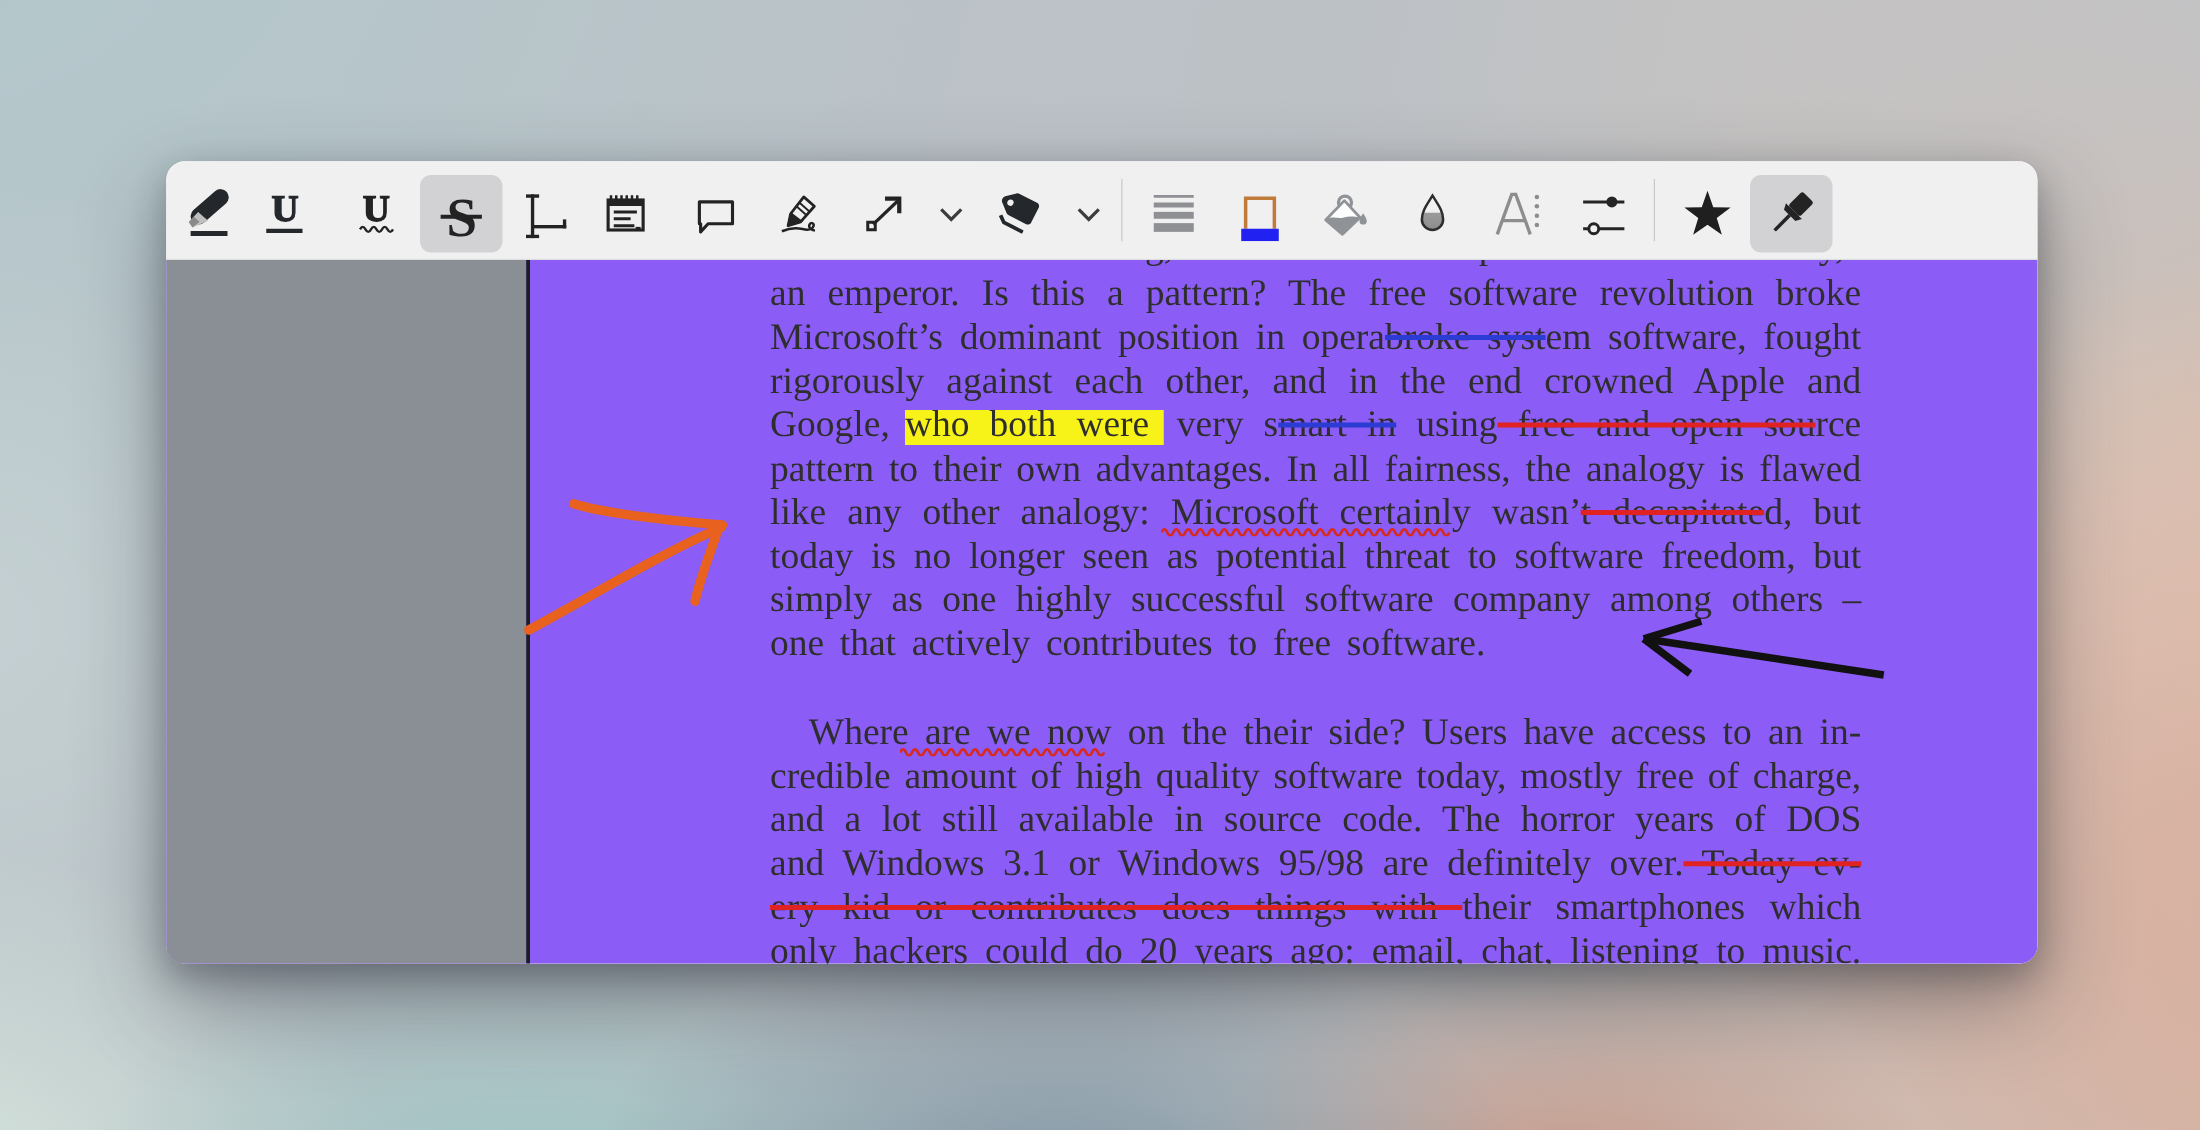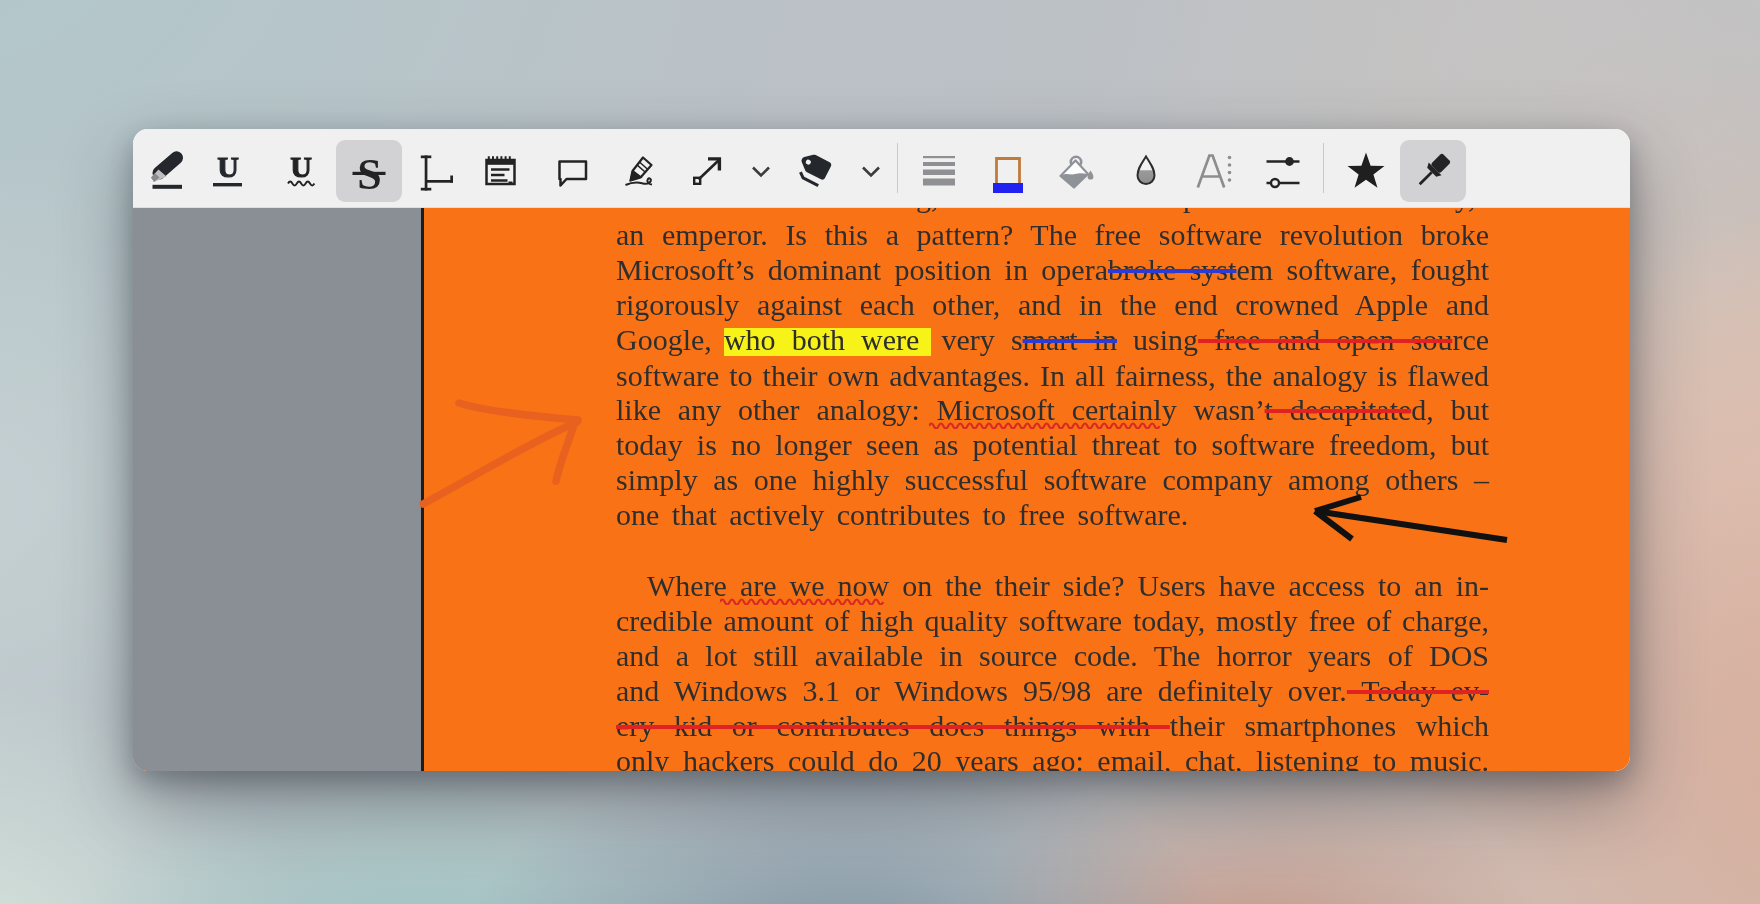--- a/index.html
+++ b/index.html
@@ -16,21 +16,21 @@
       radial-gradient(1150px 820px at -4% -8%, rgba(178,199,203,1), rgba(178,199,203,0) 75%),
       linear-gradient(102deg, #bac4c9 0%, #bcc1c6 55%, #c8c3c0 80%, #d2bbae 100%);
     font-family:"Liberation Sans", sans-serif;}
   .win{position:absolute;left:133px;top:129px;width:1497px;height:642px;border-radius:15px;
     background:#fff;overflow:hidden;
     box-shadow:0 30px 70px rgba(40,45,55,0.42), 0 10px 26px rgba(30,35,45,0.30), inset 0 -1px 0 rgba(255,255,255,0.45);}
   .tb{position:absolute;left:0;top:0;width:100%;height:78px;background:#f0f0f1;border-bottom:1px solid #dededf}
   .tb .ic{position:absolute;top:22px;width:40px;height:40px}
   .sel{position:absolute;top:11px;height:62px;background:#d2d2d4;border-radius:9px}
   .vsep{position:absolute;top:14px;width:1px;height:50px;background:#c9c9cb}
-  .content{position:absolute;left:0;top:79px;width:100%;height:563px;background:#f97316;overflow:hidden}
+  .content{position:absolute;left:0;top:79px;width:100%;height:563px;background:#8b5cf6;overflow:hidden}
   .sidebar{position:absolute;left:0;top:0;width:288px;height:100%;background:#8a8f96}
   .pedge{position:absolute;left:288px;top:0;width:3px;height:100%;background:#1d1d20}
   .ln{position:absolute;left:483px;width:873px;font:30px/35px "Liberation Serif", serif;color:#2e2e2e;
       text-align:justify;text-align-last:justify;white-space:normal}
   .lnl{text-align:center;text-align-last:left}
   .hl{background:linear-gradient(to bottom, rgba(0,0,0,0) 5px, #f7f218 5px);padding:0 12px 0 0;margin:0 -6px 0 -4px}
   .sb{text-decoration:line-through;text-decoration-color:#2b3bd4;text-decoration-thickness:4px}
   .sr{text-decoration:line-through;text-decoration-color:#e02222;text-decoration-thickness:4px}
   svg{display:block}
 </style>
@@ -186,21 +186,21 @@
       <path d="M0 6.0 q2.4 -5.0 4.8 0 t4.8 0 t4.8 0 t4.8 0 t4.8 0 t4.8 0 t4.8 0 t4.8 0 t4.8 0 t4.8 0 t4.8 0 t4.8 0 t4.8 0 t4.8 0 t4.8 0 t4.8 0 t4.8 0 t4.8 0 t4.8 0 t4.8 0 t4.8 0 t4.8 0 t4.8 0 t4.8 0 t4.8 0 t4.8 0 t4.8 0 t4.8 0 t4.8 0 t4.8 0 t4.8 0 t4.8 0 t4.8 0 t4.8 0 t4.8 0 t4.8 0 t4.8 0 t4.8 0 t4.8 0 t4.8 0 t4.8 0 t4.8 0 t4.8 0 t4.8 0 t4.8 0 t4.8 0 t4.8 0 t4.8 0" fill="none" stroke="#d82a20" stroke-width="2.2"></path>
     </svg>
     <svg style="position:absolute;left:587px;top:388px" width="166" height="9" viewBox="0 0 166 9">
       <path d="M0 6.0 q2.4 -5.0 4.8 0 t4.8 0 t4.8 0 t4.8 0 t4.8 0 t4.8 0 t4.8 0 t4.8 0 t4.8 0 t4.8 0 t4.8 0 t4.8 0 t4.8 0 t4.8 0 t4.8 0 t4.8 0 t4.8 0 t4.8 0 t4.8 0 t4.8 0 t4.8 0 t4.8 0 t4.8 0 t4.8 0 t4.8 0 t4.8 0 t4.8 0 t4.8 0 t4.8 0 t4.8 0 t4.8 0 t4.8 0 t4.8 0 t4.8 0" fill="none" stroke="#d82a20" stroke-width="2.2"></path>
     </svg>
 
     <div class="ln" style="top:9px">an emperor.  Is this a pattern?  The free software revolution broke</div>
     <div class="ln" style="top:44px">Microsoft’s dominant position in opera<span class="sb">broke syst</span>em software, fought</div>
     <div class="ln" style="top:79px">rigorously against each other, and in the end crowned Apple and</div>
     <div class="ln" style="top:114px">Google, <span class="hl">who both were</span> very s<span class="sb">mart in</span> using<span class="sr"> free and open sou</span>rce</div>
-    <div class="ln" style="top:150px">software to their own advantages.  In all fairness, the analogy is flawed</div>
+    <div class="ln" style="top:150px">pattern to their own advantages.  In all fairness, the analogy is flawed</div>
     <div class="ln" style="top:184px">like any other analogy:  Microsoft certainly wasn’<span class="sr">t decapitate</span>d, but</div>
     <div class="ln" style="top:219px">today is no longer seen as potential threat to software freedom, but</div>
     <div class="ln" style="top:254px">simply as one highly successful software company among others –</div>
     <div class="ln lnl" style="top:289px;word-spacing:5px">one that actively contributes to free software.</div>
 
     <div class="ln" style="top:360px;text-indent:31px">Where are we now on the their side?  Users have access to an in-</div>
     <div class="ln" style="top:395px">credible amount of high quality software today, mostly free of charge,</div>
     <div class="ln" style="top:430px">and a lot still available in source code.  The horror years of DOS</div>
     <div class="ln" style="top:465px">and Windows 3.1 or Windows 95/98 are definitely over.<span class="sr">  Today ev-</span></div>
     <div class="ln" style="top:500px"><span class="sr">ery kid or contributes does things with </span>their smartphones which</div>

